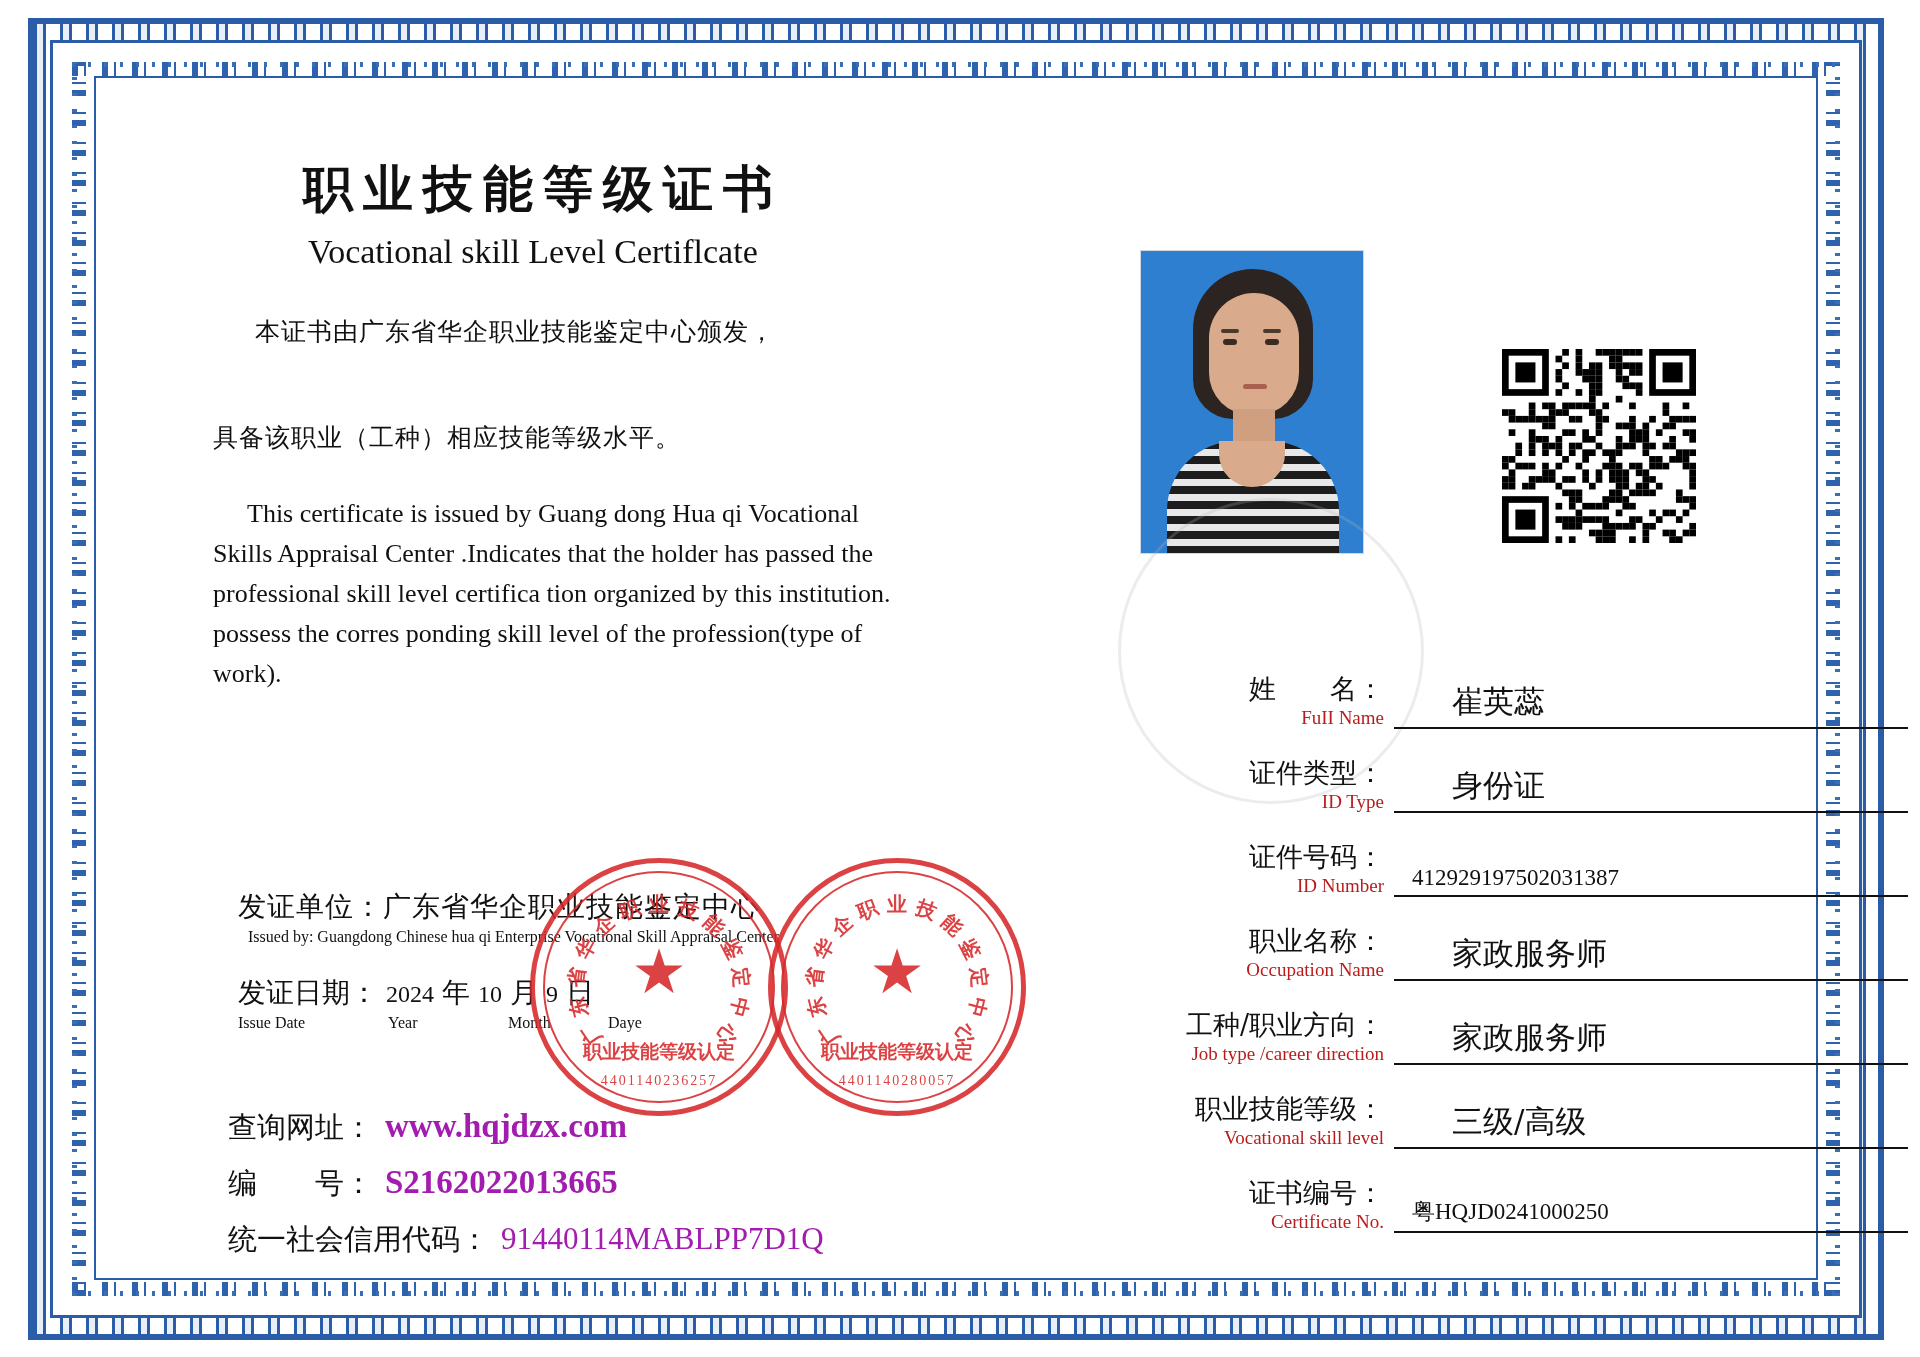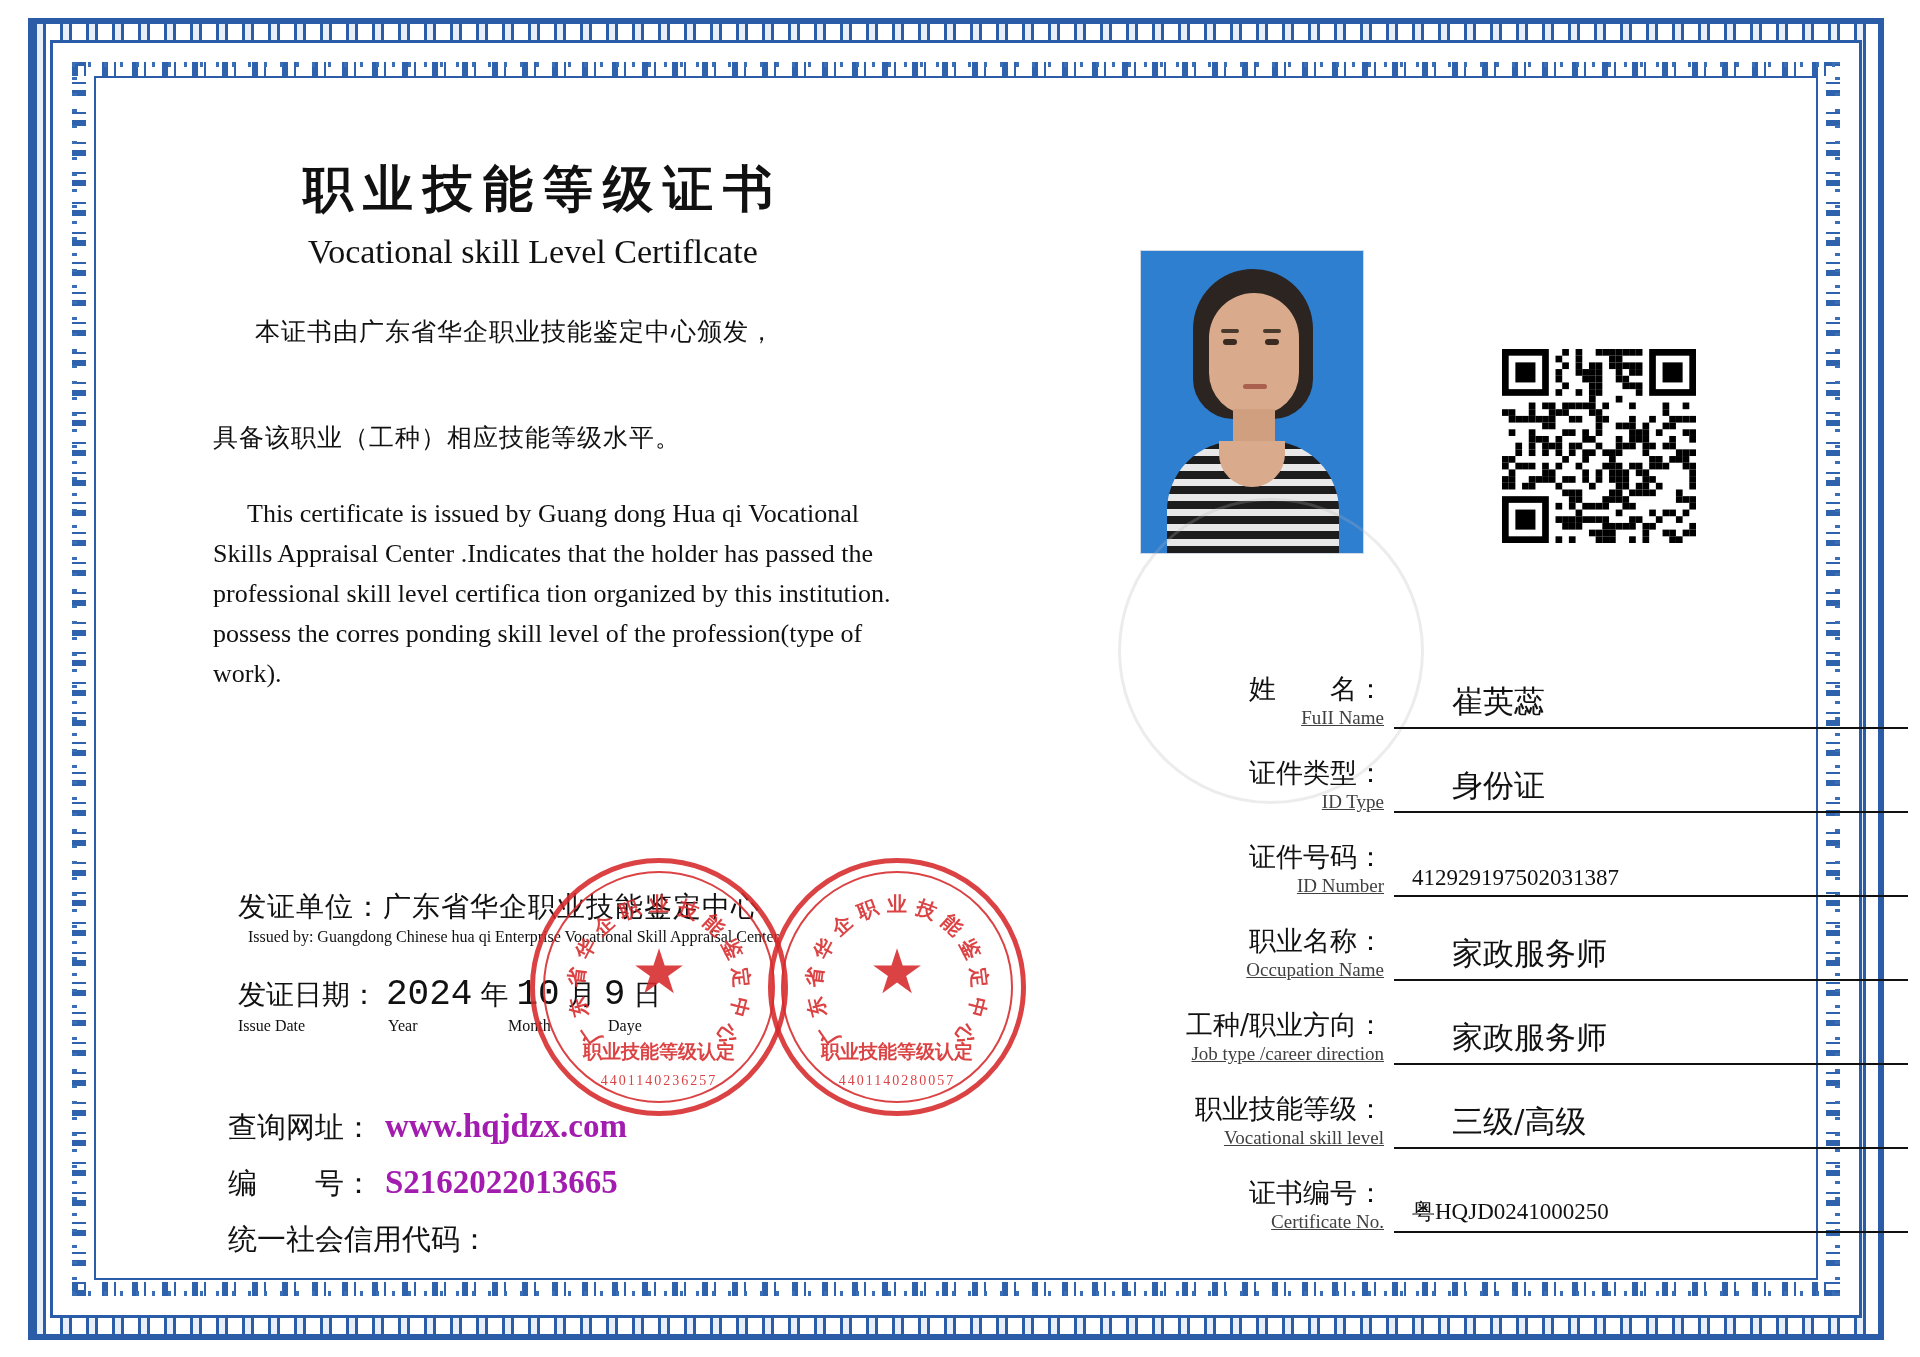--- a/index.html
+++ b/index.html
@@ -71,21 +71,21 @@
     font-size:26px;line-height:40px;color:#111;
     font-family:"Liberation Serif",serif;
   }
   .para-en .indent{display:inline-block;width:34px;}
 
   
   .issuer{position:absolute;left:120px;top:790px;width:760px;}
   .issuer-row1{font-family:"DejaVu Serif",serif;font-size:28px;color:#111;letter-spacing:1px;}
   .issuer-row2{font-size:16px;color:#111;margin-top:2px;margin-left:10px;}
   .date-row{margin-top:28px;display:flex;align-items:baseline;font-family:"DejaVu Serif",serif;font-size:28px;color:#111;}
-  .date-row .val{font-family:Liberation Mono, monospace;font-size:36px;margin:0 8px;}
+  .date-row .val{font-family:Liberation Serif, serif;font-size:24px;margin:0 8px;}
   .date-sub{display:flex;font-size:16px;color:#111;margin-top:2px;}
   .date-sub span:nth-child(1){width:150px;}
   .date-sub span:nth-child(2){width:120px;}
   .date-sub span:nth-child(3){width:100px;}
 
   
   .bottom-left{position:absolute;left:110px;top:1010px;width:820px;}
   .bl-row{display:flex;align-items:baseline;margin-bottom:16px;}
   .bl-label{font-family:"DejaVu Serif",serif;font-size:29px;color:#111;white-space:nowrap;}
   .bl-value{font-family:"Liberation Serif",serif;font-size:33px;font-weight:700;color:#a21caf;margin-left:12px;}
@@ -110,21 +110,21 @@
 
   
   .qr{position:absolute;left:1378px;top:245px;width:206px;height:206px;background:#ffffff;padding:6px;}
   .qr canvas,.qr .qrgrid{display:block;}
 
   
   .fields{position:absolute;left:1030px;top:565px;width:760px;}
   .field{display:flex;align-items:flex-end;margin-bottom:18px;}
   .f-labels{width:236px;text-align:right;padding-right:10px;}
   .f-cn{font-family:"DejaVu Serif",serif;font-size:27px;color:#111;white-space:nowrap;}
-  .f-en{font-size:19px;color:#404040;white-space:nowrap;line-height:22px;text-decoration:underline;}
+  .f-en{font-size:19px;color:#b91c1c;white-space:nowrap;line-height:22px;}
   .f-val-wrap{flex:1;border-bottom:2px solid #111;min-height:60px;display:flex;align-items:flex-end;justify-content:flex-start;padding-bottom:4px;}
   .f-val{font-family:"DejaVu Serif",serif;font-size:31px;color:#111;padding-left:18px;}
   .f-val.num{font-family:"Liberation Serif",serif;font-size:23px;}
   .f-val.center{padding-left:58px;}
 
   
   .stamp{
     position:absolute;border:5px solid #d7282a;border-radius:50%;
     color:#d7282a;opacity:.88;
   }
@@ -210,20 +210,21 @@
         <div class="bl-row">
           <span class="bl-label">查询网址：</span>
           <span class="bl-value">www.hqjdzx.com</span>
         </div>
         <div class="bl-row">
           <span class="bl-label">编　　号：</span>
           <span class="bl-value">S2162022013665</span>
         </div>
         <div class="bl-row">
           <span class="bl-label">统一社会信用代码：</span>
+          <span class="bl-value small">91440114MABLPP7D1Q</span>
         </div>
       </div>
 
       <div class="stamp stamp1">
         <div class="ring"></div>
         <div class="star"></div>
         <div class="stamp-arc">
             <span style="transform: rotate(-125deg) translate(-50%, -96px);">广</span>
             <span style="transform: rotate(-104.167deg) translate(-50%, -96px);">东</span>
             <span style="transform: rotate(-83.3333deg) translate(-50%, -96px);">省</span>

